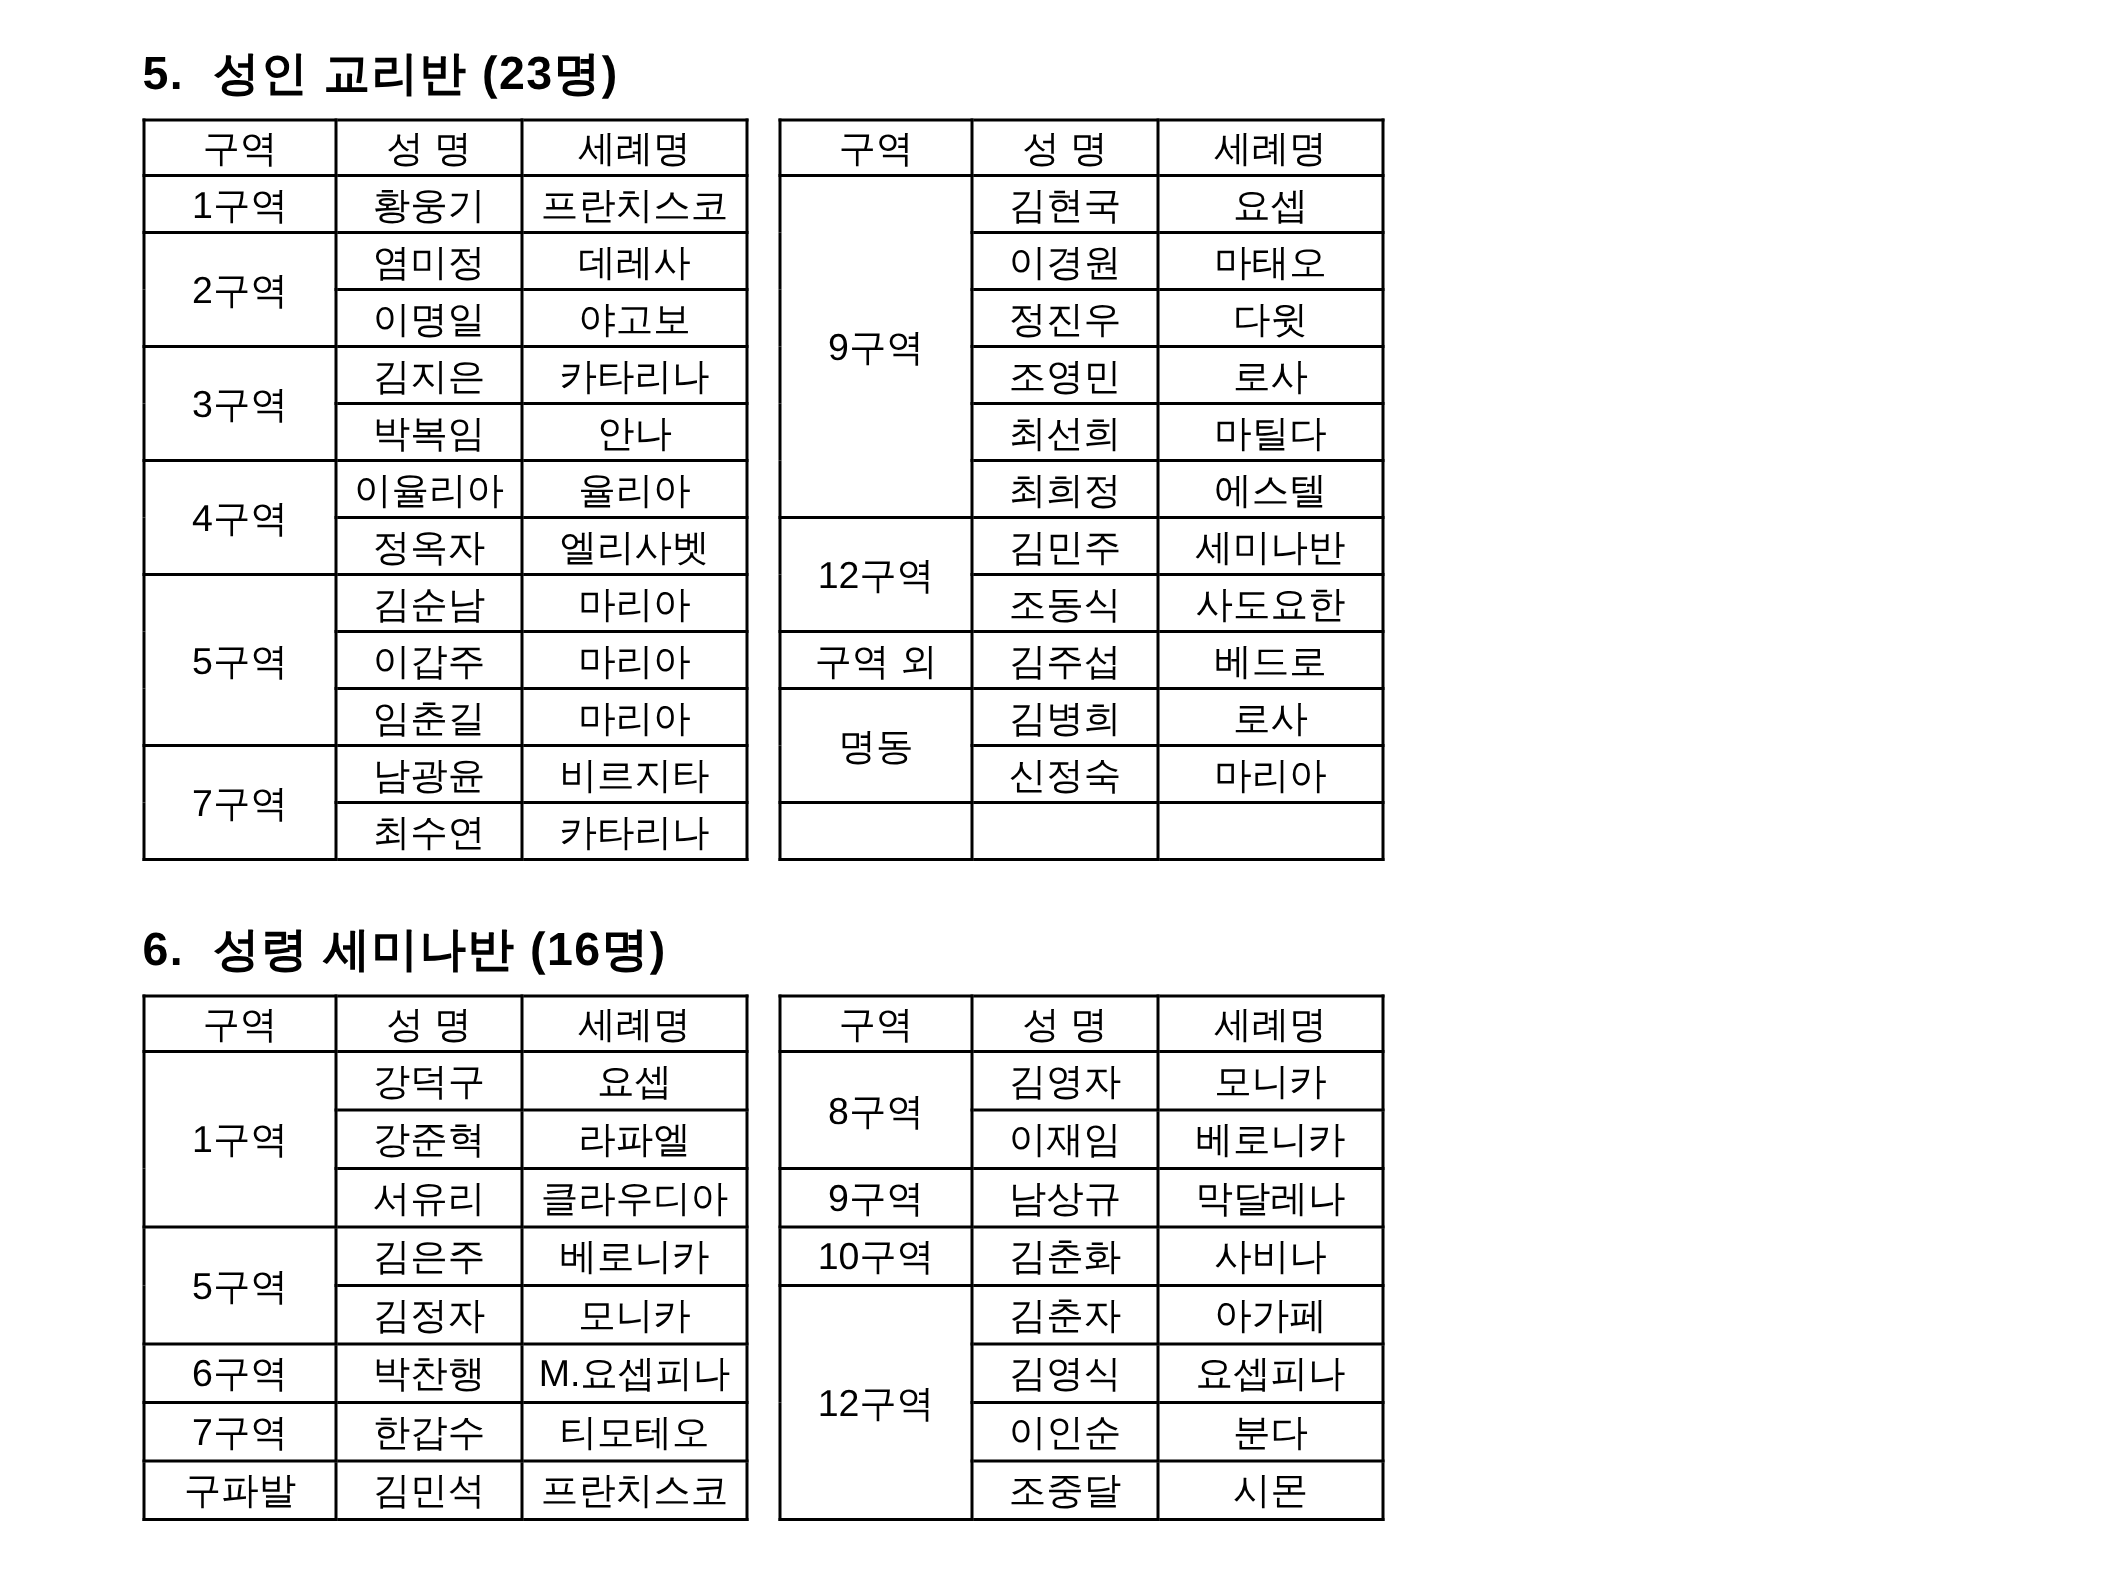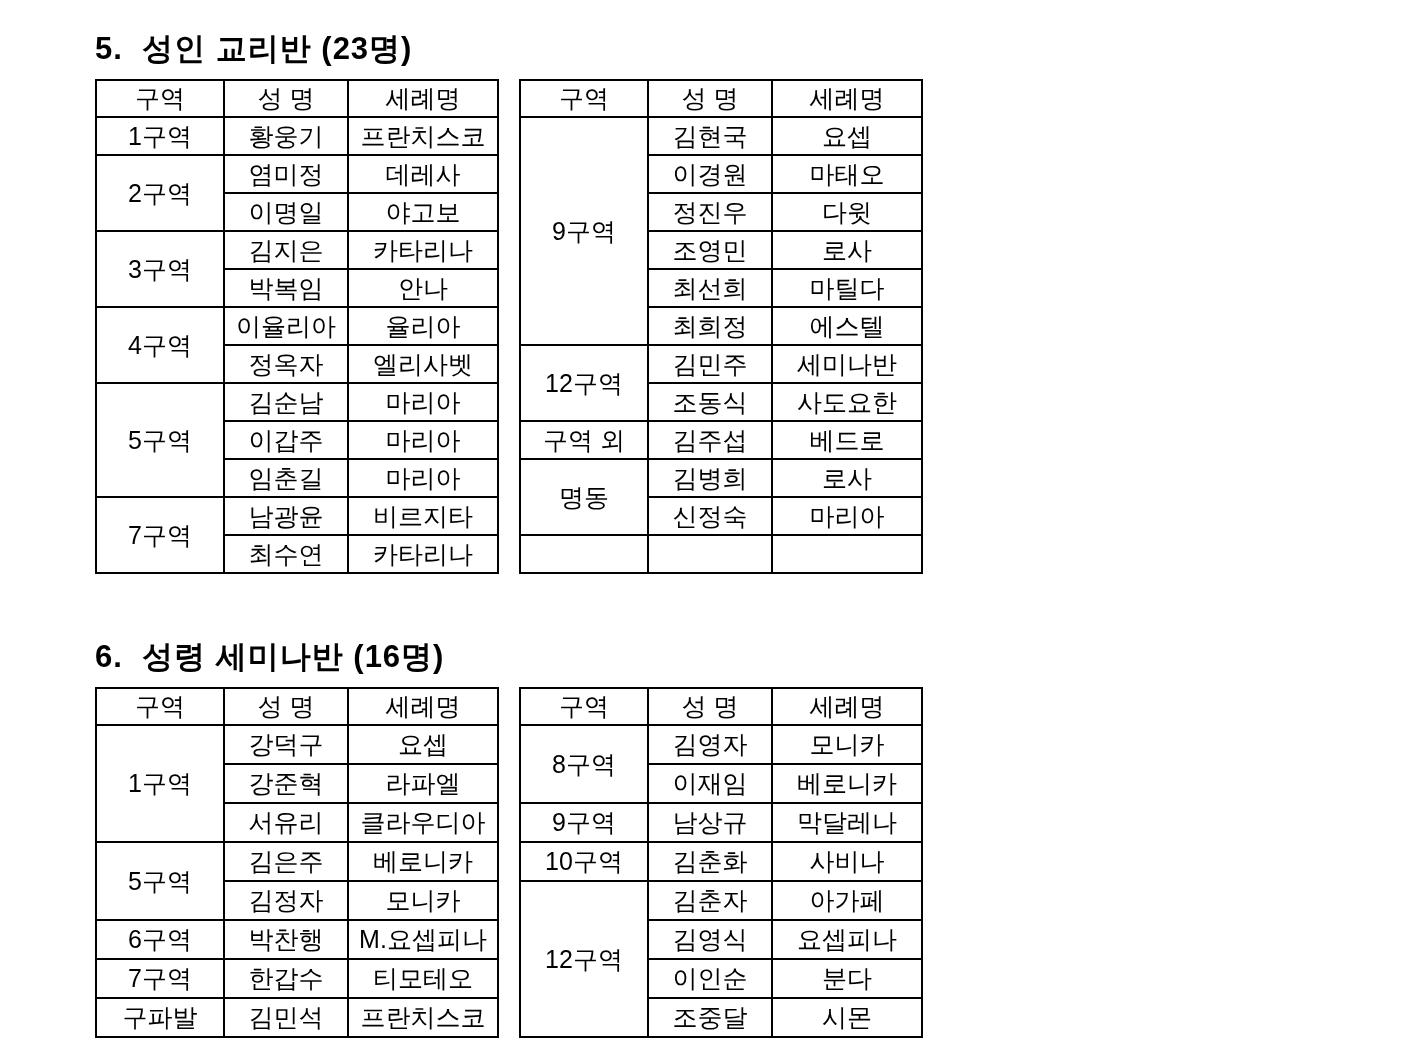--- a/index.html
+++ b/index.html
@@ -23,21 +23,21 @@
   }
   .section-title {
     font-size: 31px;
     line-height: 38px;
     font-weight: 700;
     letter-spacing: 1px;
     margin: 0 0 11px 0;
     white-space: pre;
   }
   .section-title.second {
-    margin-top: 64px;
+    margin-top: 40px;
   }
   .tables {
     display: flex;
     gap: 20px;
     align-items: flex-start;
   }
   table.roster {
     border-collapse: collapse;
     table-layout: fixed;
     background: #ffffff;

